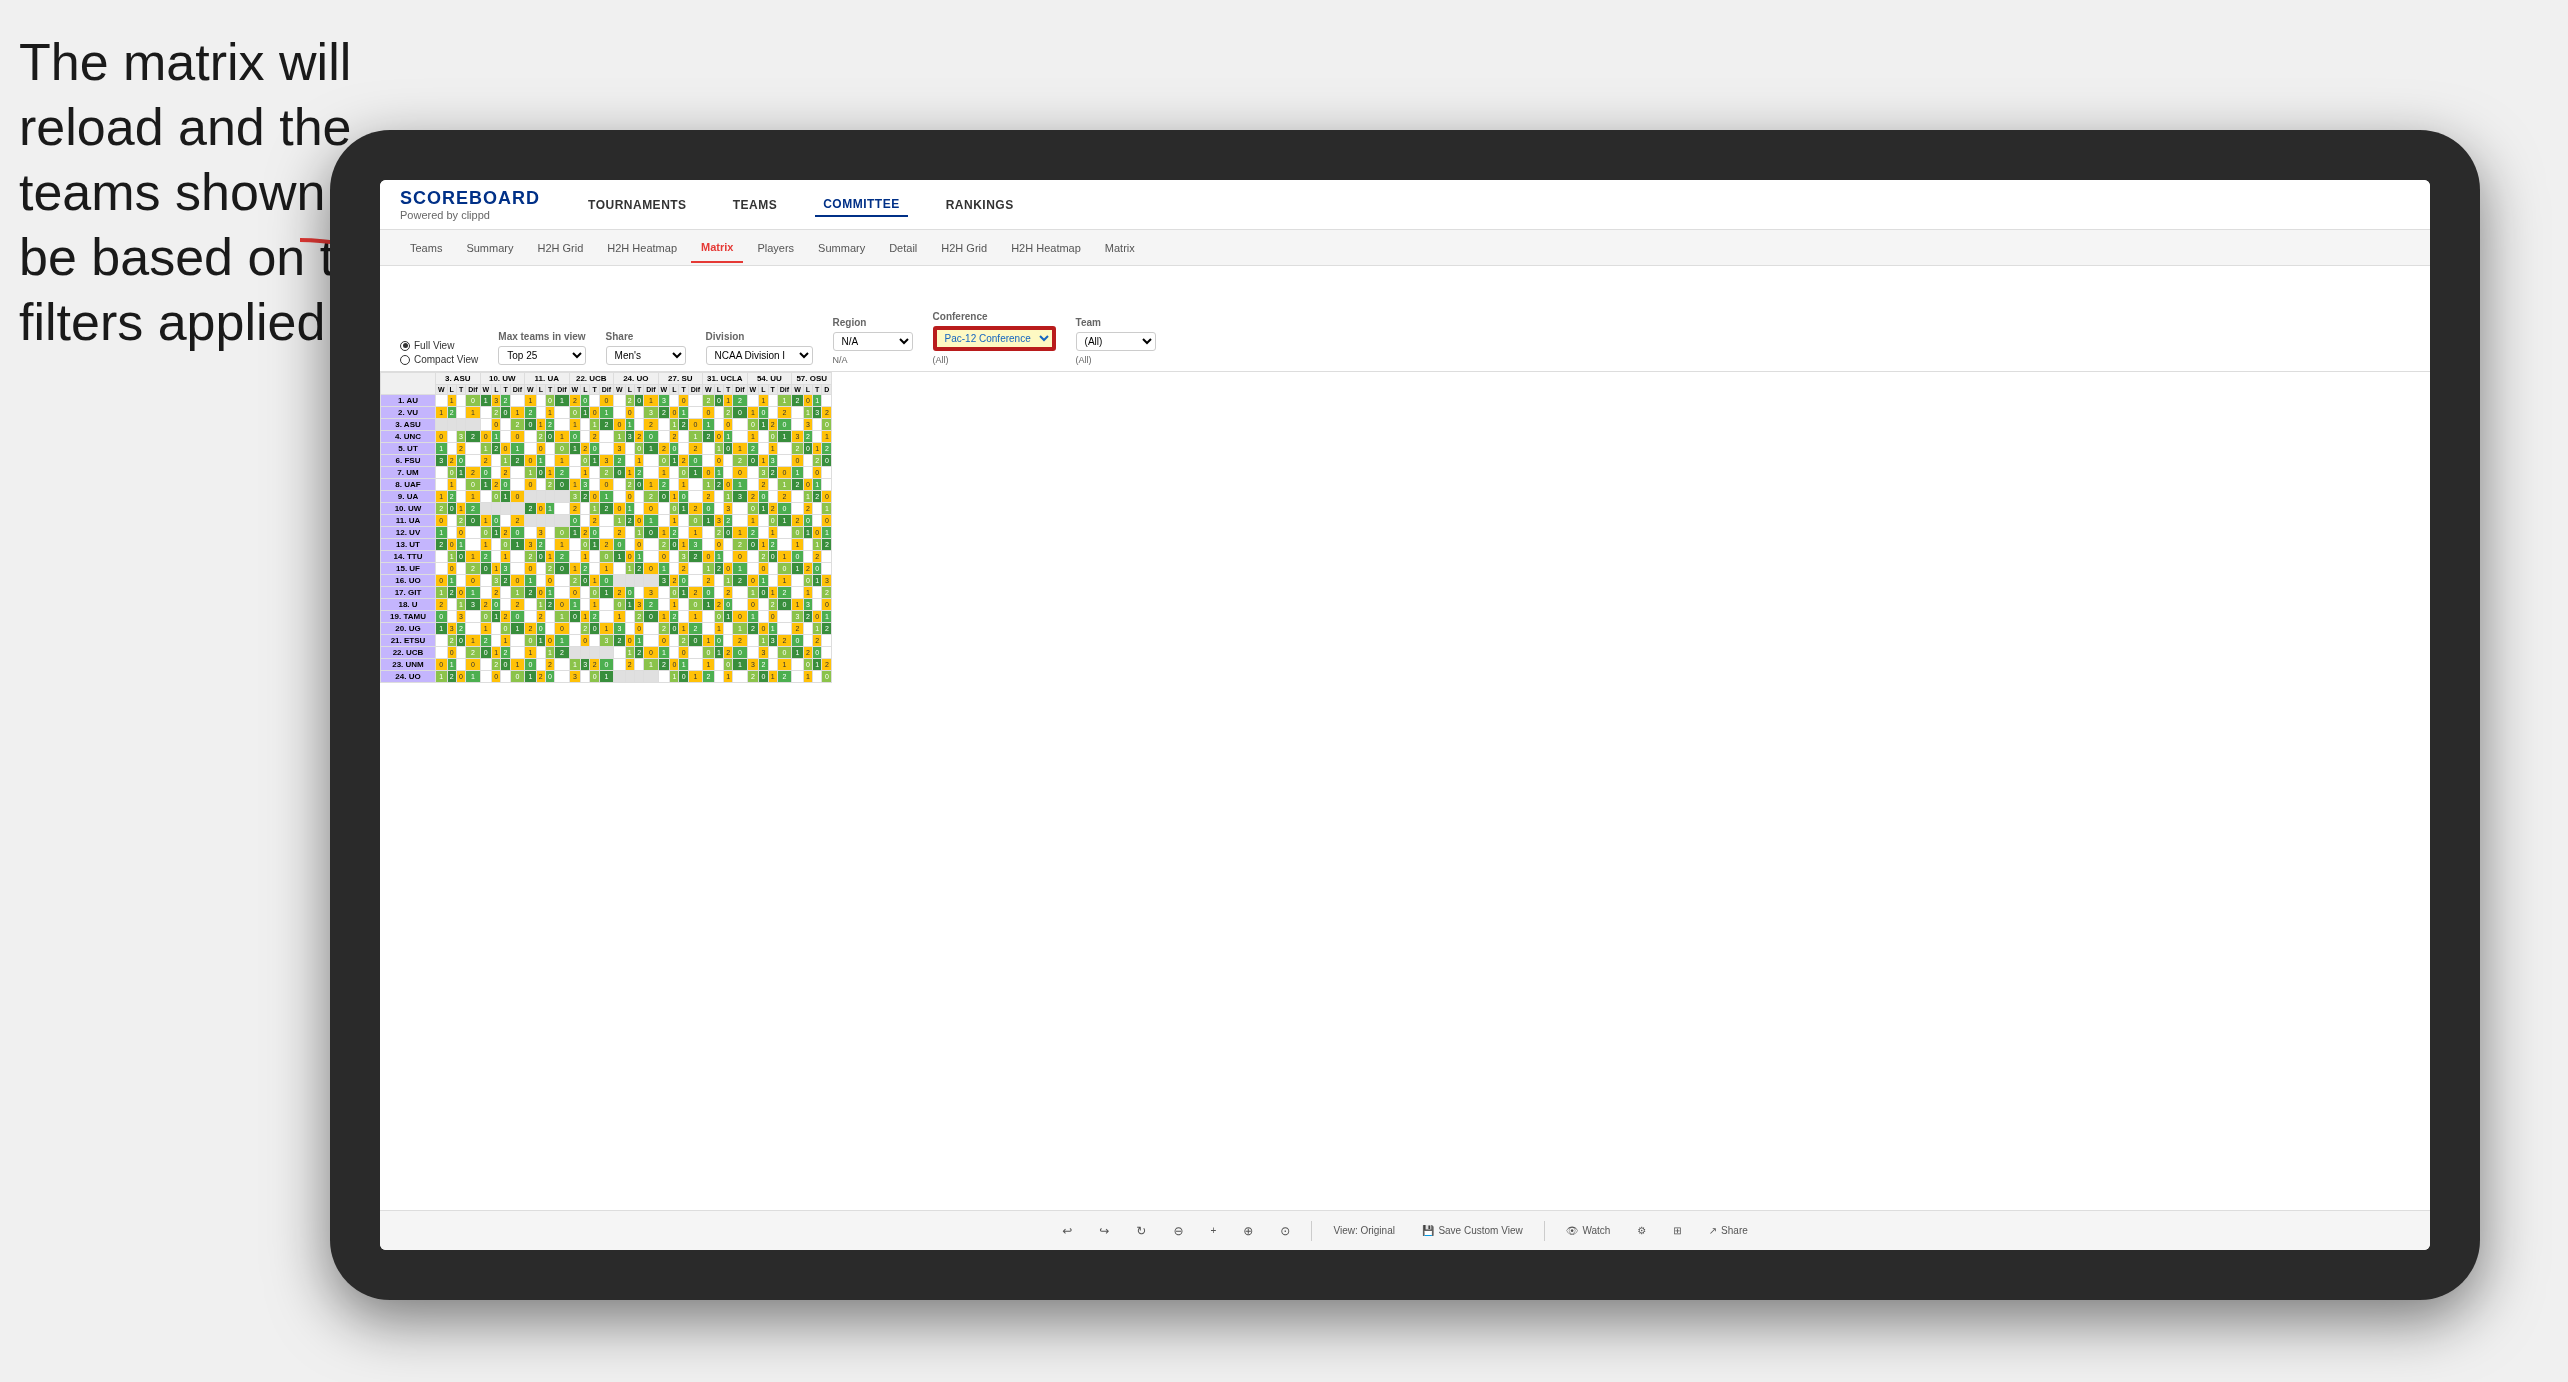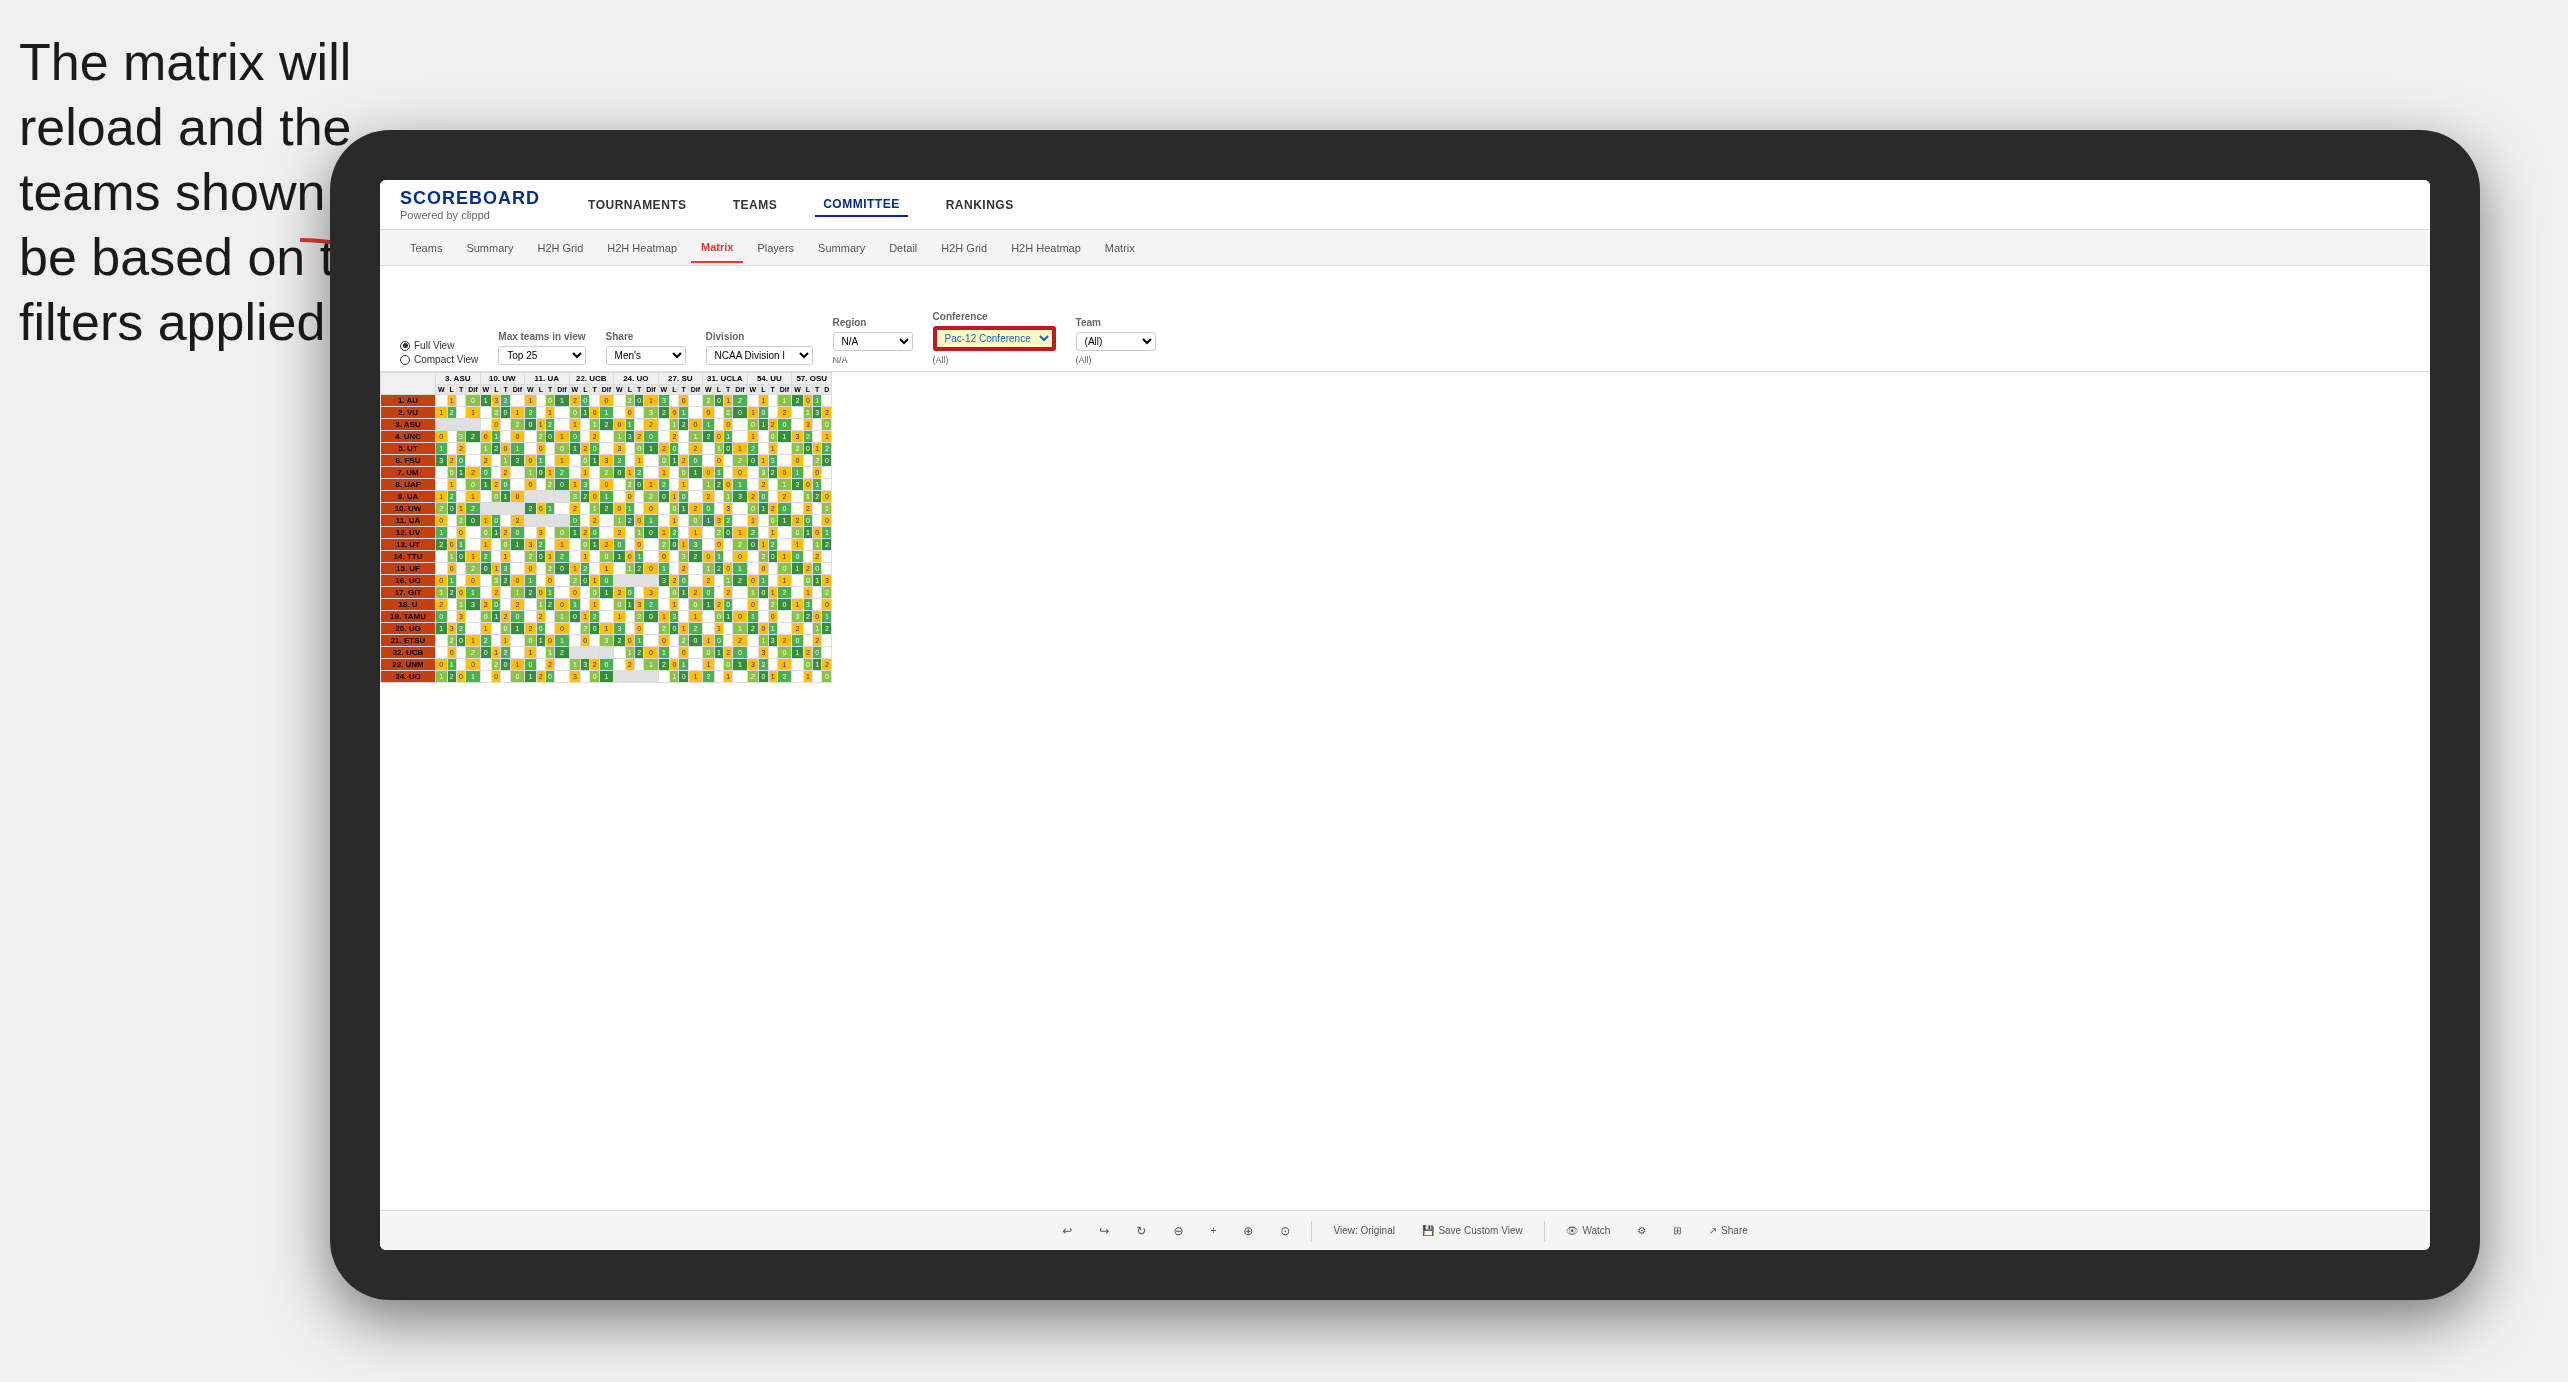--- a/index.html
+++ b/index.html
@@ -210,21 +210,21 @@
       padding: 2px 3px;
     }
 
     .col-header {
       background: #e8e8e8;
       font-size: 7px;
       font-weight: 600;
     }
 
     .row-label {
-      background: #c2410c;
+      background: #c4b5fd;
       font-weight: 600;
       font-size: 8px;
       text-align: left;
       padding-left: 4px;
       min-width: 50px;
     }
 
     .cell-green { background: #4caf50; color: #fff; }
     .cell-yellow { background: #ffc107; color: #333; }
     .cell-light-green { background: #8bc34a; color: #fff; }

